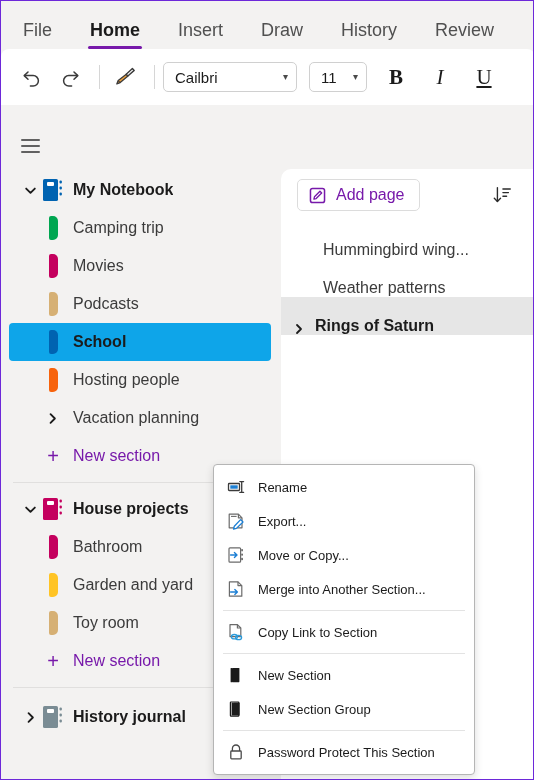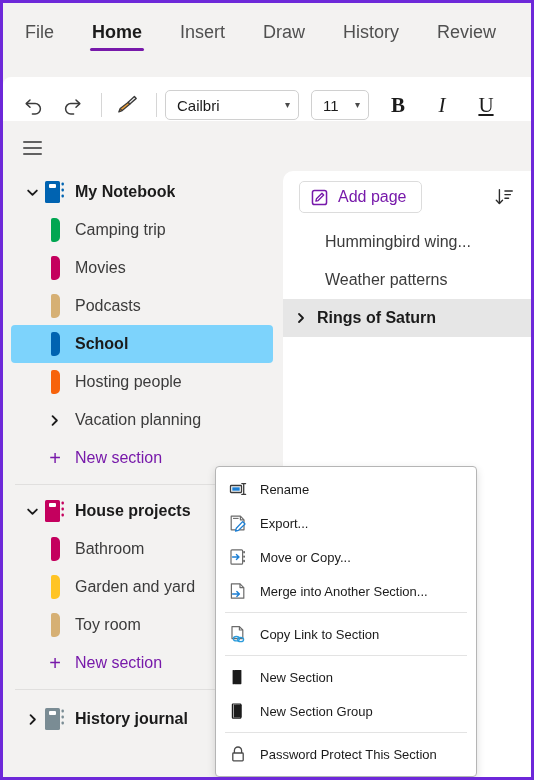--- a/index.html
+++ b/index.html
@@ -12,21 +12,21 @@
     font-family: "Liberation Sans", sans-serif;
     background: #f3f2f1;
     overflow: hidden;
   }
   #app {
     position: relative;
     width: 534px;
     height: 780px;
     background: #f3f2f1;
     box-sizing: border-box;
-    border: 3px solid #6d28d9;
+    border: 1px solid #6d28d9;
     overflow: hidden;
   }
 
   
   .ribbon-tabs {
     position: absolute;
     left: 0; top: 0;
     width: 534px;
     height: 62px;
     background: #f3f2f1;
@@ -54,21 +54,21 @@
     left: 4px; right: 4px;
     bottom: 2px;
     height: 3px;
     border-radius: 2px;
     background: #7719aa;
   }
 
   
   .ribbon-bar {
     position: absolute;
-    left: 0; top: 74px;
+    left: 0; top: 48px;
     width: 534px;
     height: 56px;
     background: #ffffff;
     border-radius: 8px 8px 0 0;
     display: flex;
     align-items: center;
     padding-left: 14px;
     box-sizing: border-box;
   }
   .tb-btn {
@@ -157,21 +157,21 @@
   .row {
     position: relative;
     display: flex;
     align-items: center;
     height: 38px;
     padding-left: 10px;
     box-sizing: border-box;
     border-radius: 4px;
     margin: 0 8px 0 8px;
   }
-  .row.selected { background: #7dd3fc; }
+  .row.selected { background: #0ea5e9; }
   .chev {
     width: 22px;
     flex: 0 0 22px;
     font-size: 13px;
     color: #2b2b2b;
     display: flex;
     align-items: center;
     justify-content: center;
   }
   .chev svg { display: block; }
@@ -276,21 +276,21 @@
     color: #7719aa;
     margin-left: 9px;
   }
   .sort-btn {
     width: 30px; height: 30px;
     display: flex; align-items: center; justify-content: center;
     margin-right: 4px;
   }
   .page-row {
     display: flex;
-    align-items: center;
+    align-items: flex-end;
     height: 38px;
     padding-left: 8px;
     box-sizing: border-box;
   }
   .page-row.selected { background: #e6e6e6; }
   .page-chev {
     width: 20px; flex: 0 0 20px;
     display: flex; align-items: center; justify-content: center;
   }
   .page-label {

